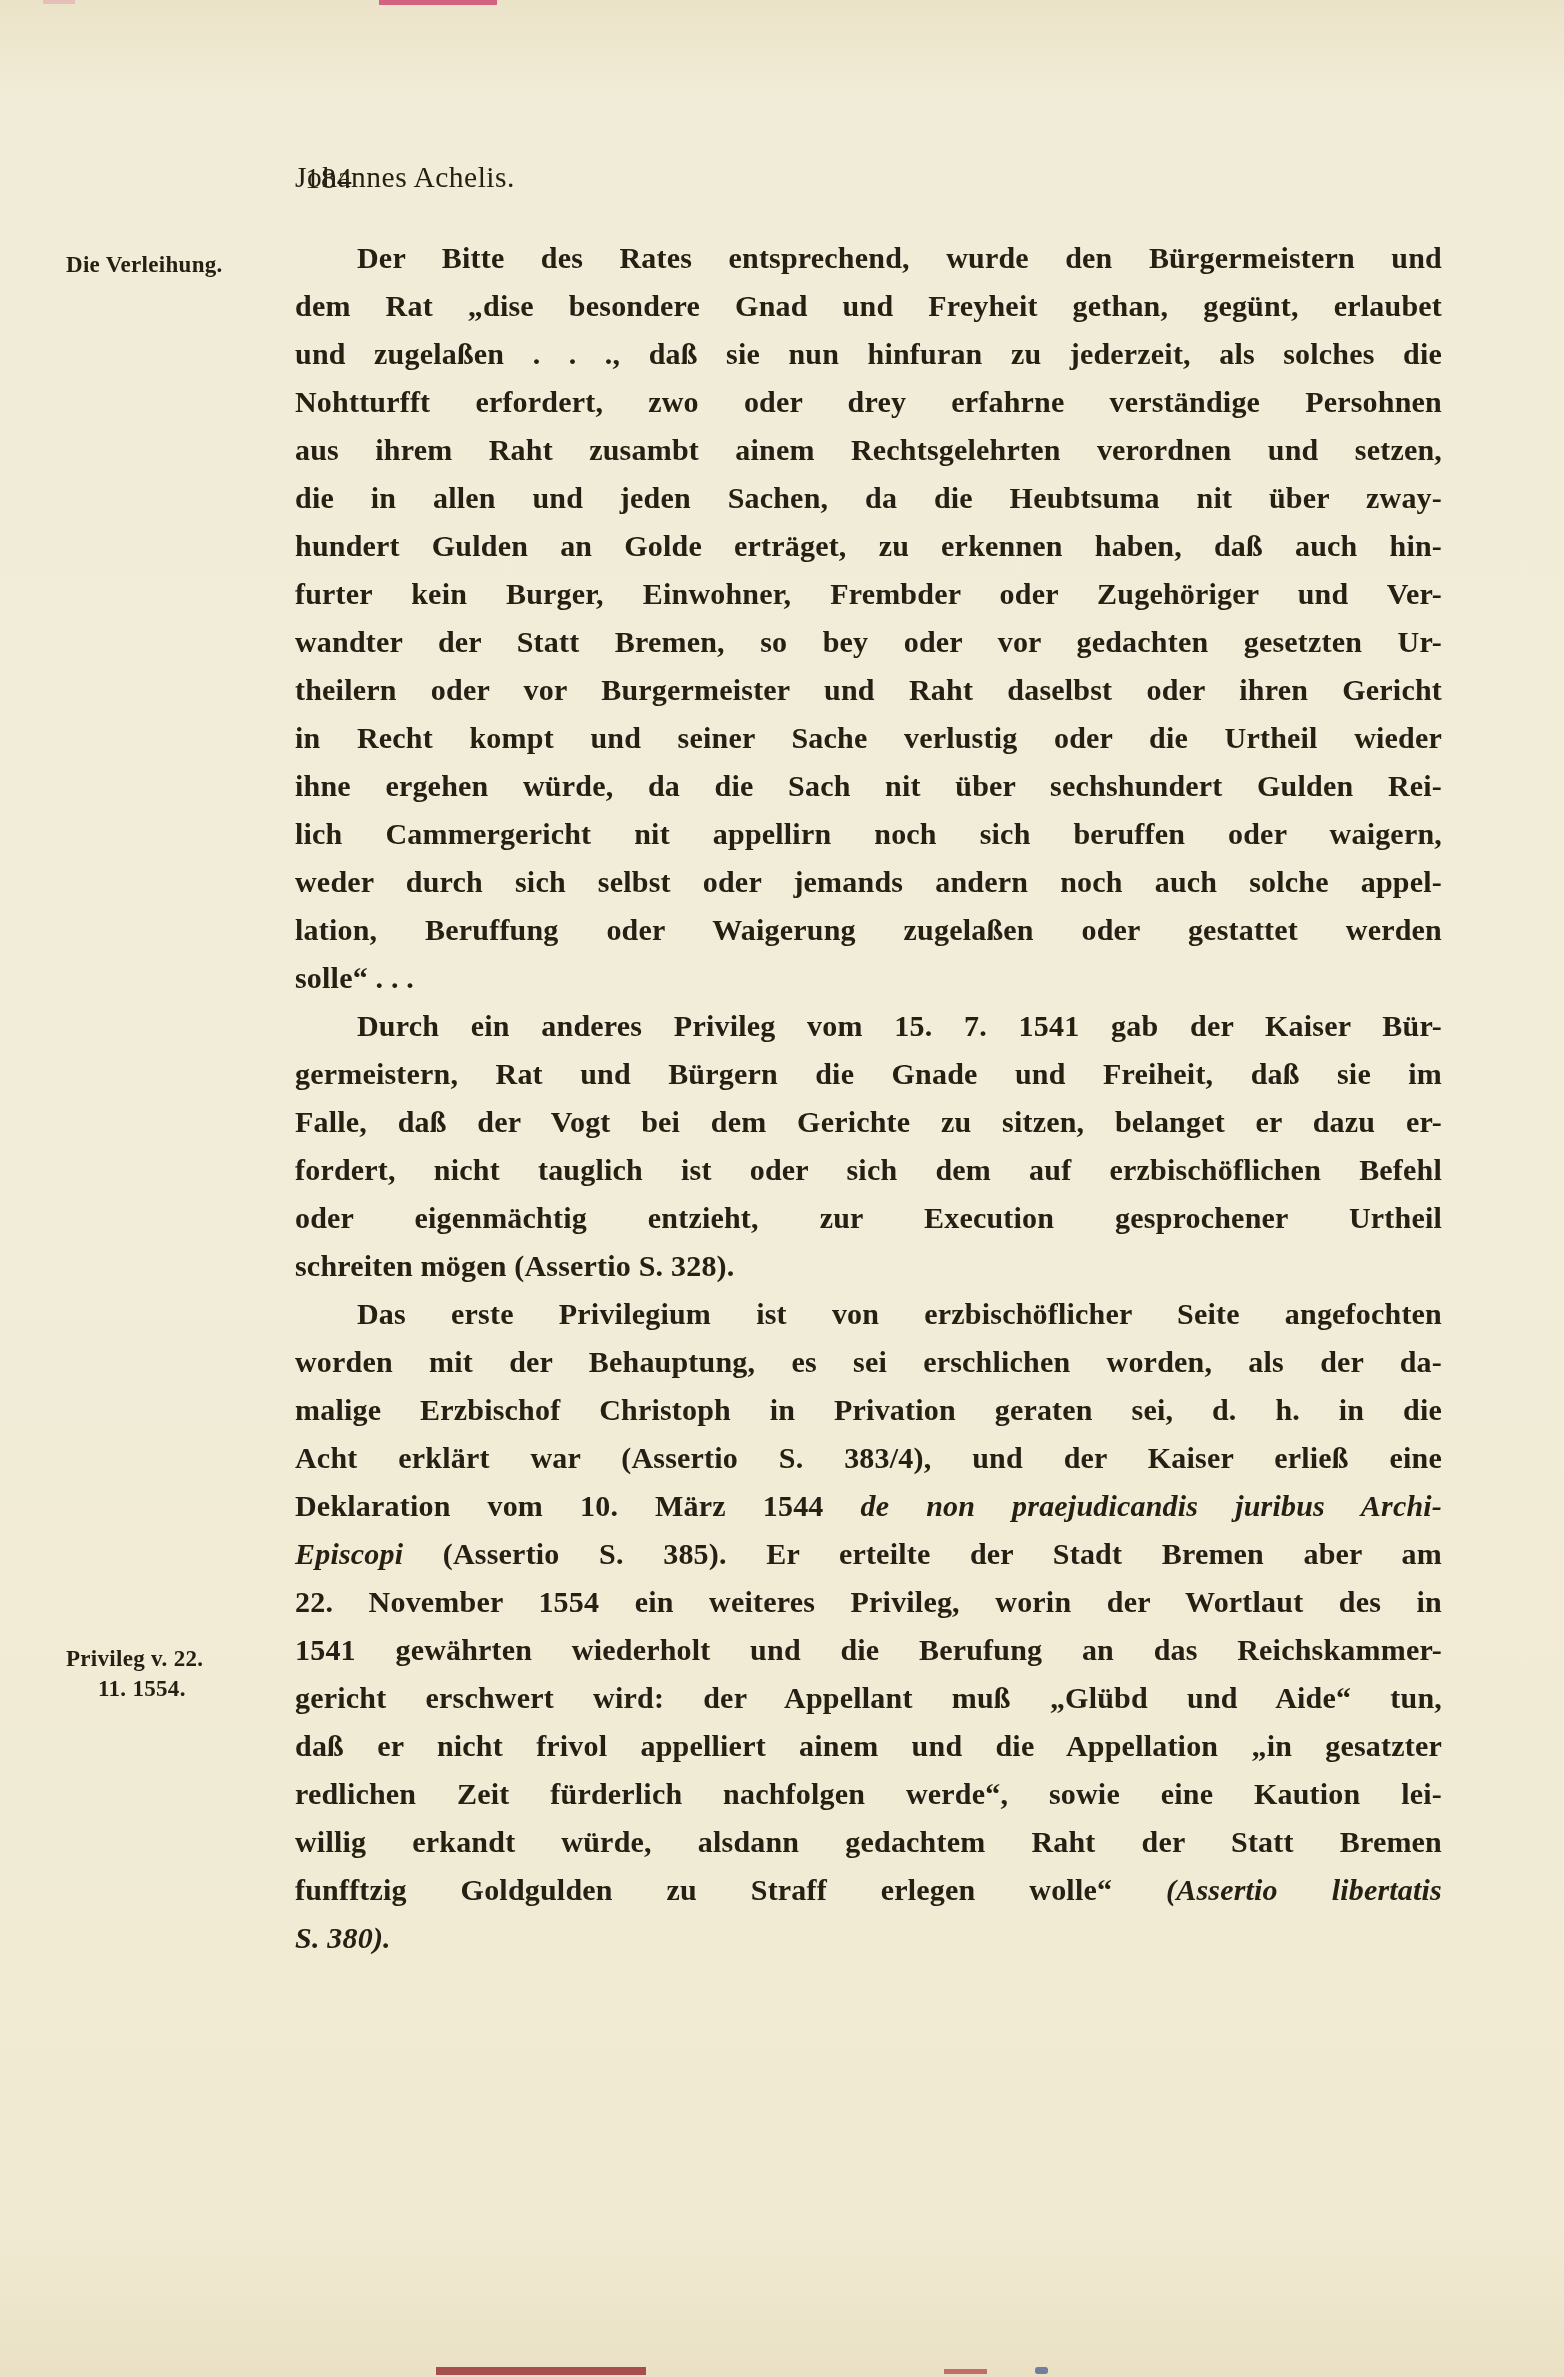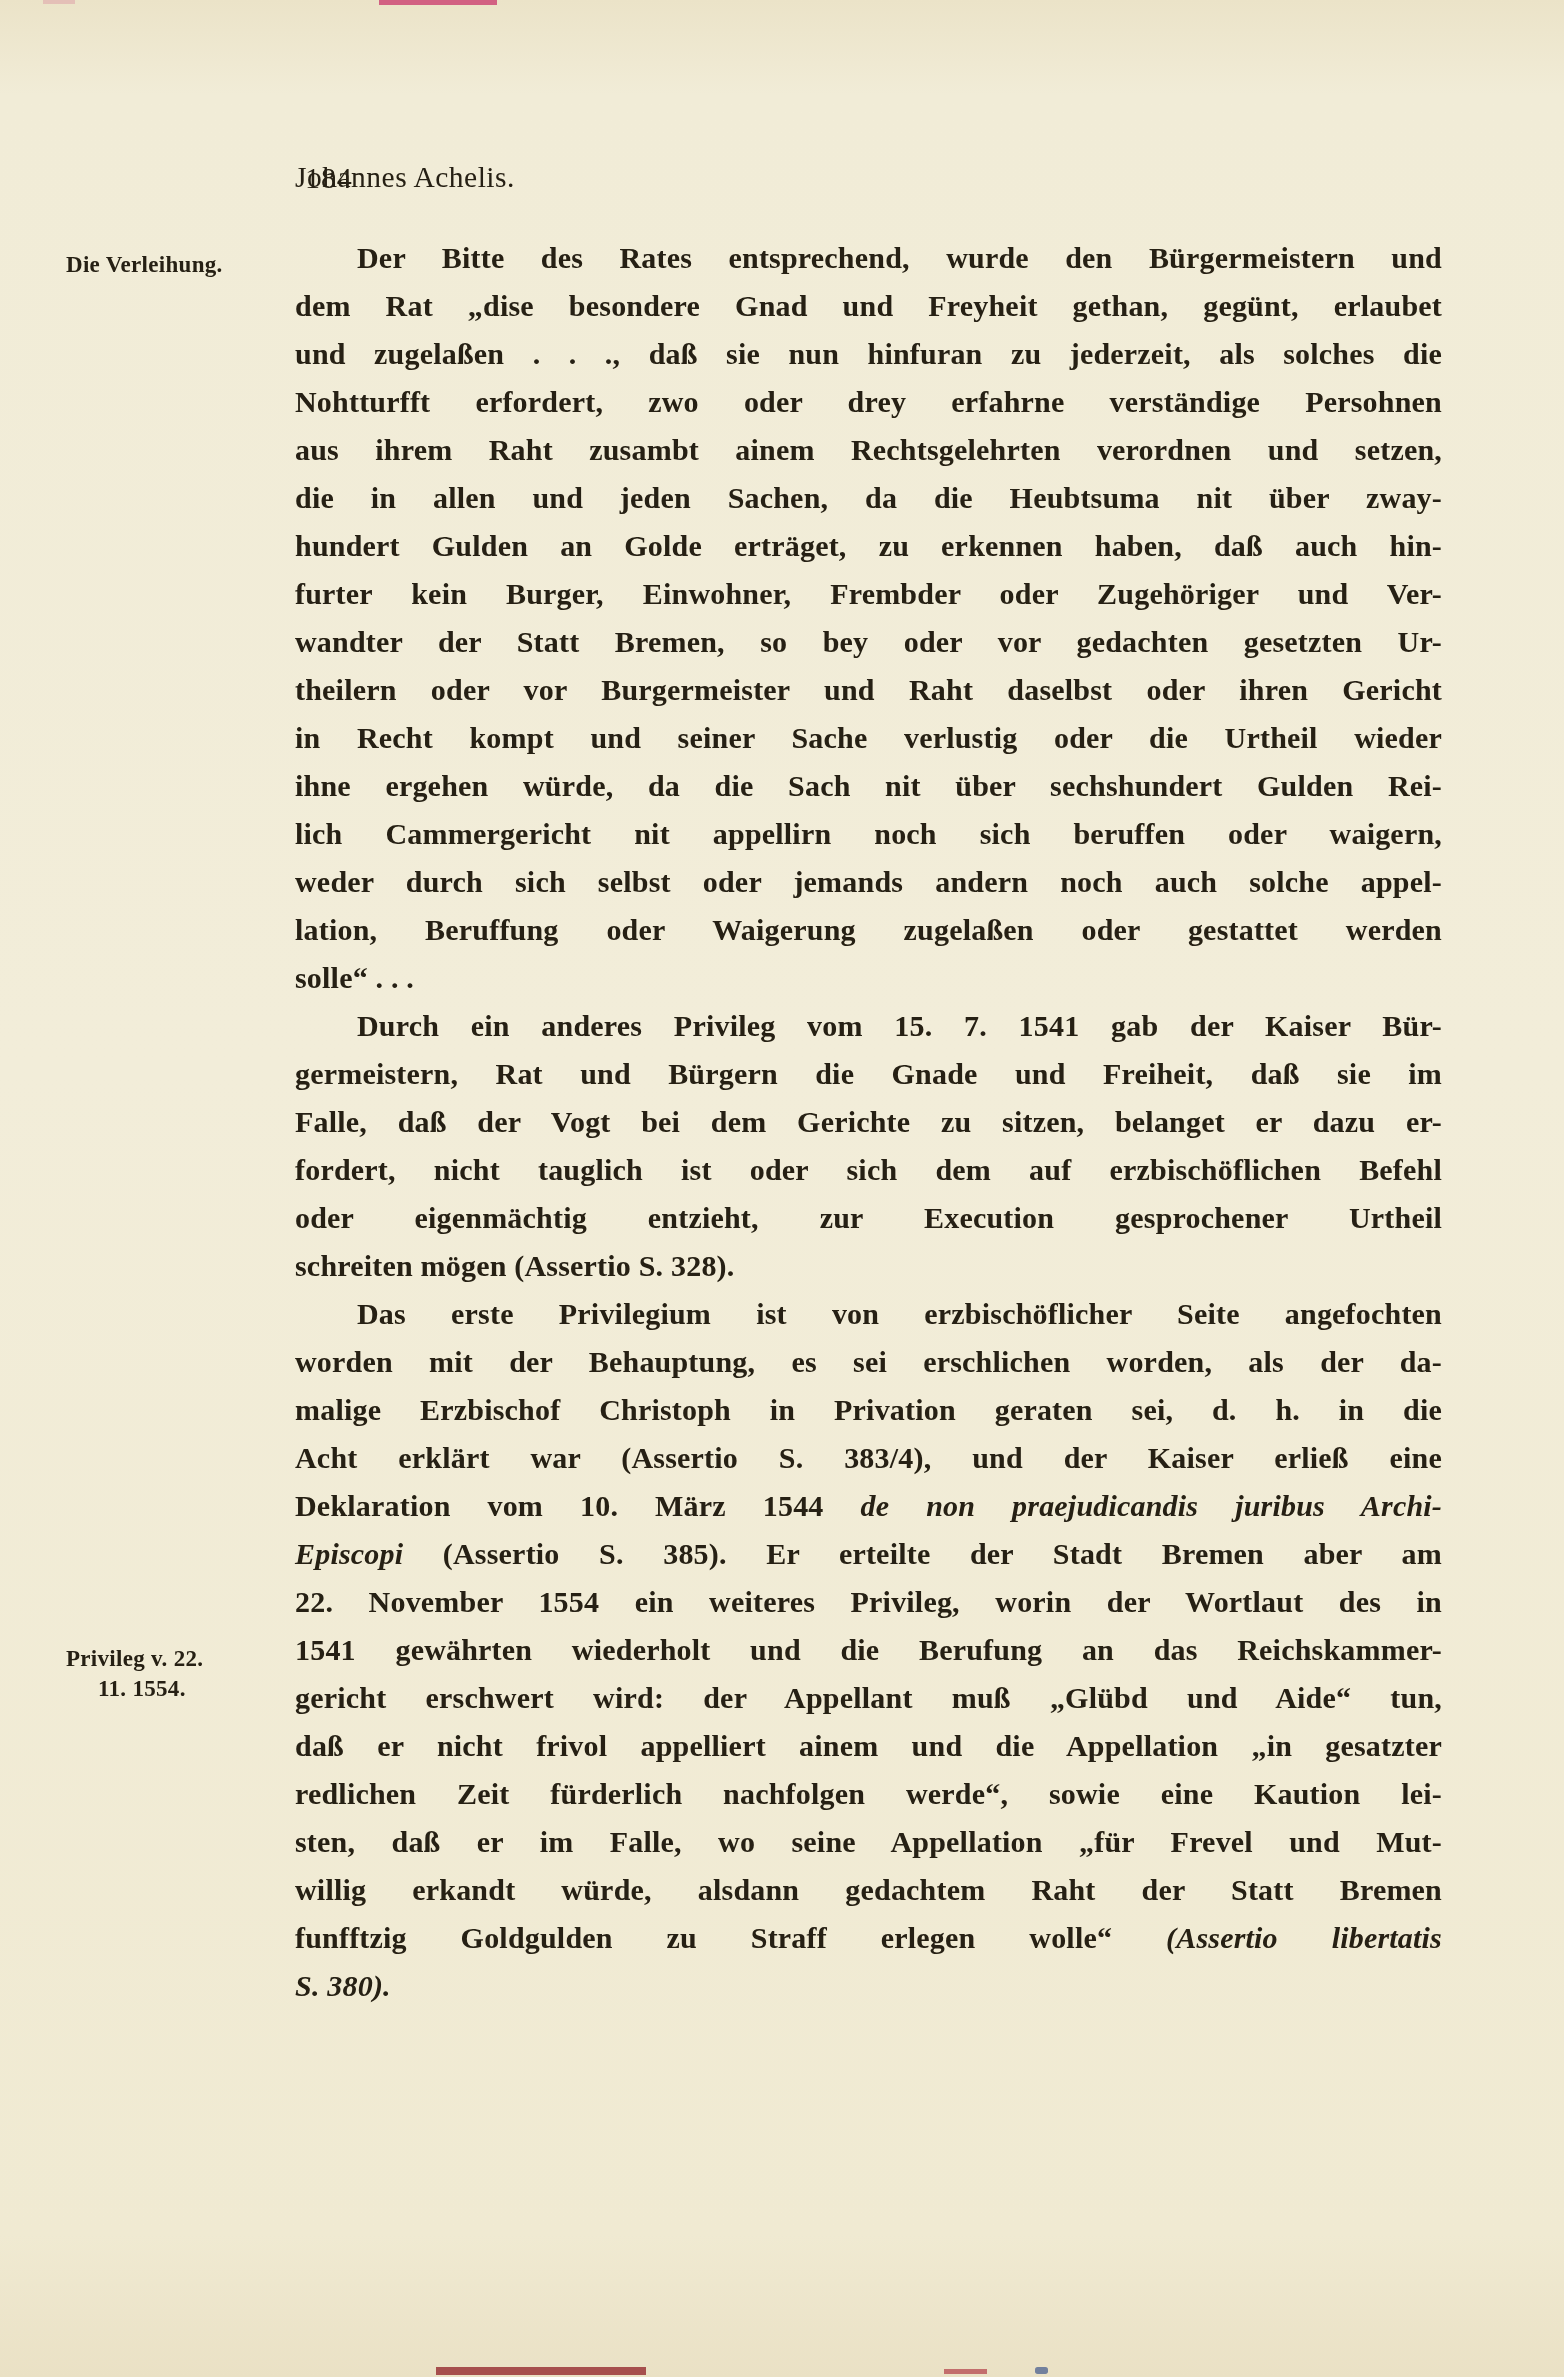--- a/index.html
+++ b/index.html
@@ -131,21 +131,20 @@
         <div class="line"><span>worden mit der Behauptung, es sei erschlichen worden, als der da-</span></div>
         <div class="line"><span>malige Erzbischof Christoph in Privation geraten sei, d. h. in die</span></div>
         <div class="line"><span>Acht erklärt war (Assertio S. 383/4), und der Kaiser erließ eine</span></div>
         <div class="line"><span>Deklaration vom 10. März 1544 </span><span class="it">de non praejudicandis juribus Archi-</span></div>
         <div class="line"><span class="it">Episcopi</span><span> (Assertio S. 385). Er erteilte der Stadt Bremen aber am</span></div>
         <div class="line"><span>22. November 1554 ein weiteres Privileg, worin der Wortlaut des in</span></div>
         <div class="line"><span>1541 gewährten wiederholt und die Berufung an das Reichskammer-</span></div>
         <div class="line"><span>gericht erschwert wird: der Appellant muß „Glübd und Aide“ tun,</span></div>
         <div class="line"><span>daß er nicht frivol appelliert ainem und die Appellation „in gesatzter</span></div>
         <div class="line"><span>redlichen Zeit fürderlich nachfolgen werde“, sowie eine Kaution lei-</span></div>
-        <div class="line"><span>sten, daß er im Falle, wo seine Appellation „für Frevel und Mut-</span></div>
         <div class="line"><span>willig erkandt würde, alsdann gedachtem Raht der Statt Bremen</span></div>
         <div class="line"><span>funfftzig Goldgulden zu Straff erlegen wolle“ </span><span class="it">(Assertio libertatis</span></div>
         <div class="line last"><span class="it">S. 380).</span></div>
       </div>
     </div>
 
   <div class="artifact artifact-bottom-1"></div>
   <div class="artifact artifact-bottom-2"></div>
   <div class="artifact artifact-bottom-3"></div>
 

